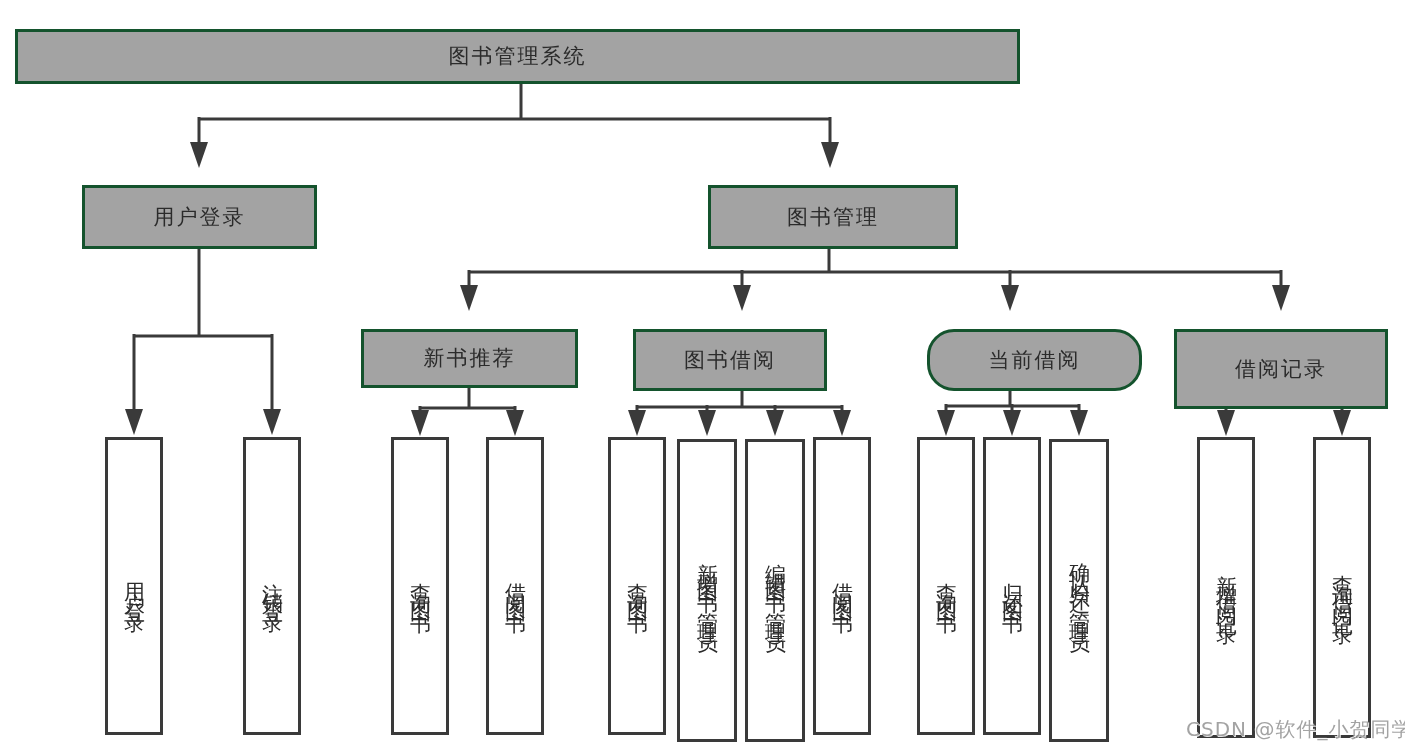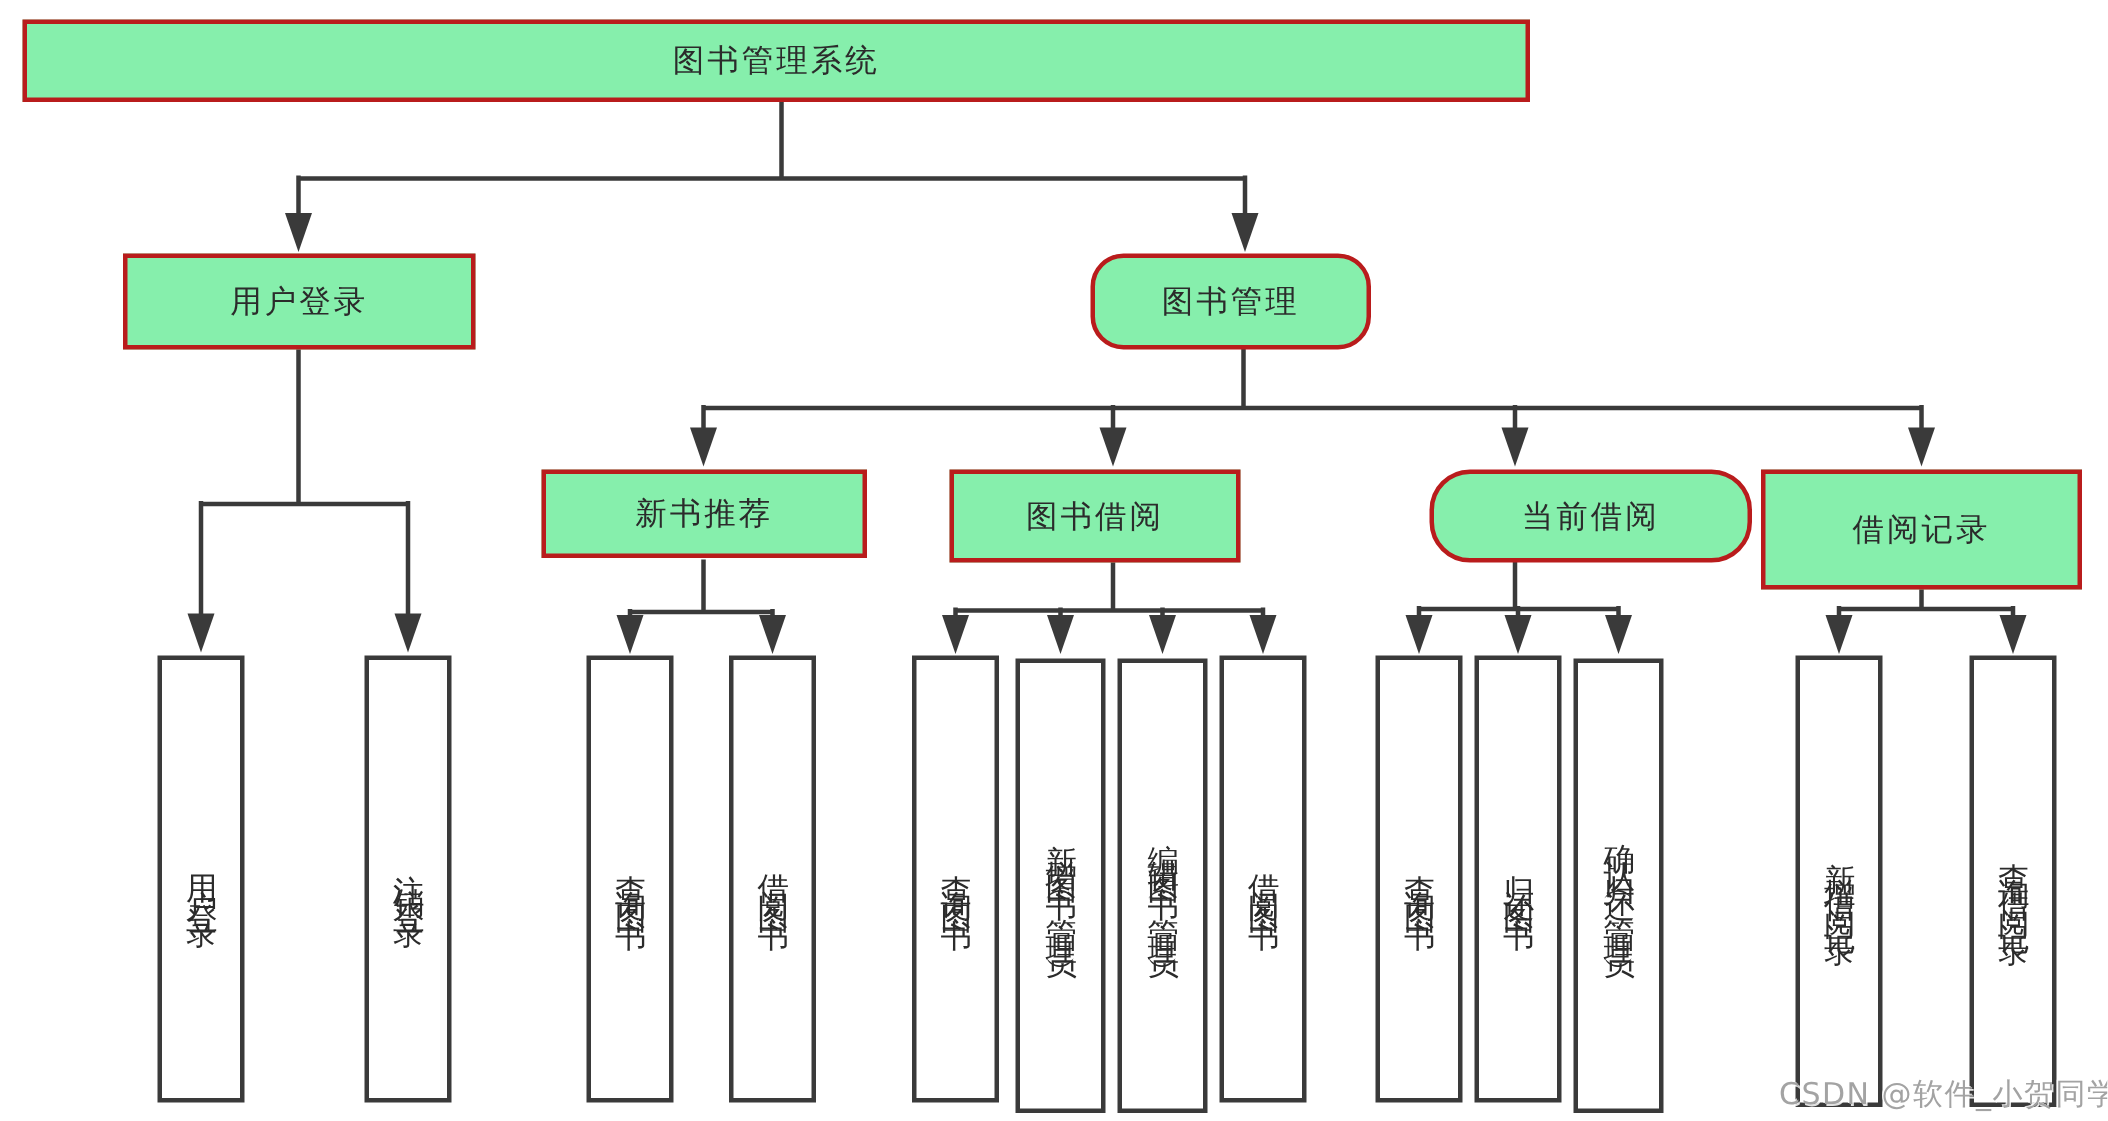--- a/index.html
+++ b/index.html
@@ -12,30 +12,31 @@
     overflow: hidden;
   }
   .wires {
     position: absolute;
     left: 0; top: 0;
     width: 1405px; height: 747px;
   }
   .node {
     position: absolute;
     box-sizing: border-box;
-    background: #86efac;
-    border: 3px solid #b91c1c;
+    background: #a3a3a3;
+    border: 3px solid #14532d;
     display: flex;
     align-items: center;
     justify-content: center;
     color: #2b2b2b;
     font-size: 21px;
     letter-spacing: 2px;
     white-space: nowrap;
     line-height: 1;
+    margin-top: 16px;
   }
   .vnode {
     position: absolute;
     box-sizing: border-box;
     background: #ffffff;
     border: 3px solid #3a3a3a;
     display: flex;
     align-items: center;
     justify-content: center;
     color: #2b2b2b;
@@ -101,25 +102,25 @@
       <polygon points="1003,410 1021,410 1012,436"></polygon>
       <polygon points="1070,410 1088,410 1079,436"></polygon>
       <polygon points="1217,410 1235,410 1226,436"></polygon>
       <polygon points="1333,410 1351,410 1342,436"></polygon>
     </g>
   </svg>
 
   <div class="node" style="left:15px; top:13px; width:1005px; height:55px;">图书管理系统</div>
 
   <div class="node" style="left:82px; top:169px; width:235px; height:64px;">用户登录</div>
-  <div class="node" style="left:727px; top:169px; width:187px; height:64px;border-radius:22px;">图书管理</div>
+  <div class="node" style="left:708px; top:169px; width:250px; height:64px;">图书管理</div>
 
   <div class="node" style="left:361px; top:313px; width:217px; height:59px;">新书推荐</div>
   <div class="node" style="left:633px; top:313px; width:194px; height:62px;">图书借阅</div>
-  <div class="node" style="left:953px; top:313px; width:215px; height:62px;border-radius:27px;">当前借阅</div>
+  <div class="node" style="left:927px; top:313px; width:215px; height:62px;border-radius:27px;">当前借阅</div>
   <div class="node" style="left:1174px; top:313px; width:214px; height:80px;">借阅记录</div>
 
   <div class="vnode leaf" style="left:105px;">用户登录</div>
   <div class="vnode leaf" style="left:243px;">注销登录</div>
 
   <div class="vnode leaf" style="left:391px;">查询图书</div>
   <div class="vnode leaf" style="left:486px;">借阅图书</div>
 
   <div class="vnode leaf" style="left:608px;">查询图书</div>
   <div class="vnode leaf-t vnode" style="left:677px;">新增图书（管理员）</div>

